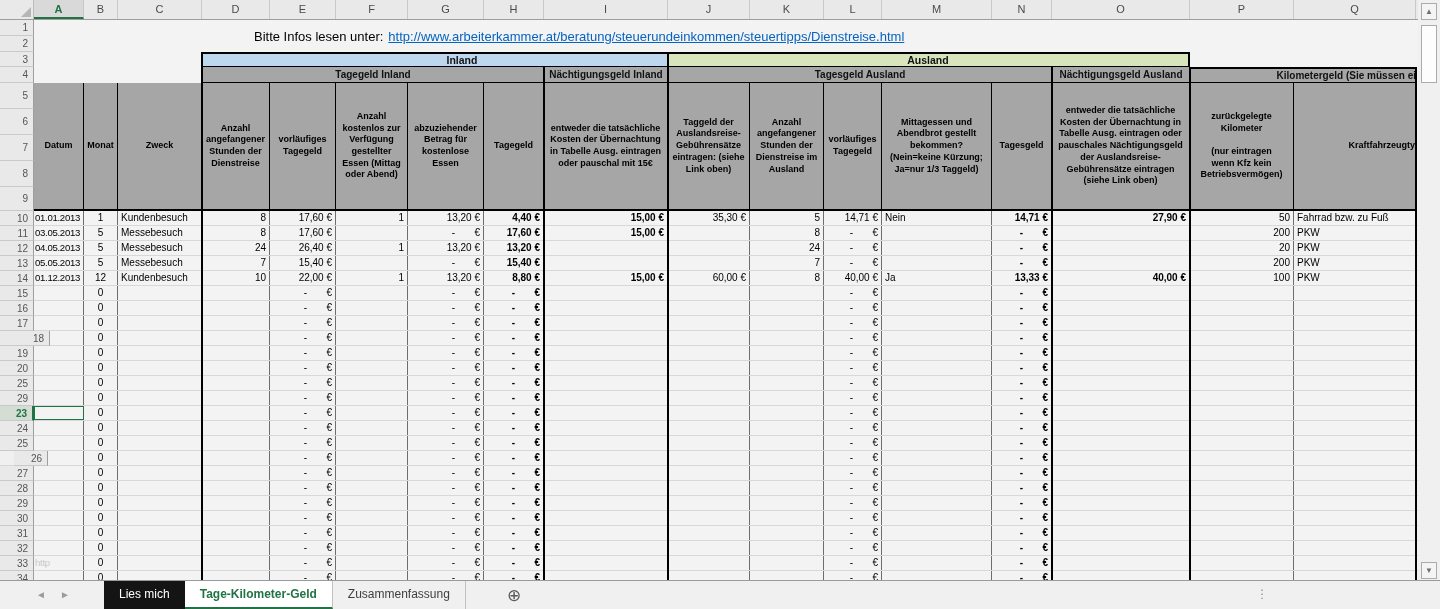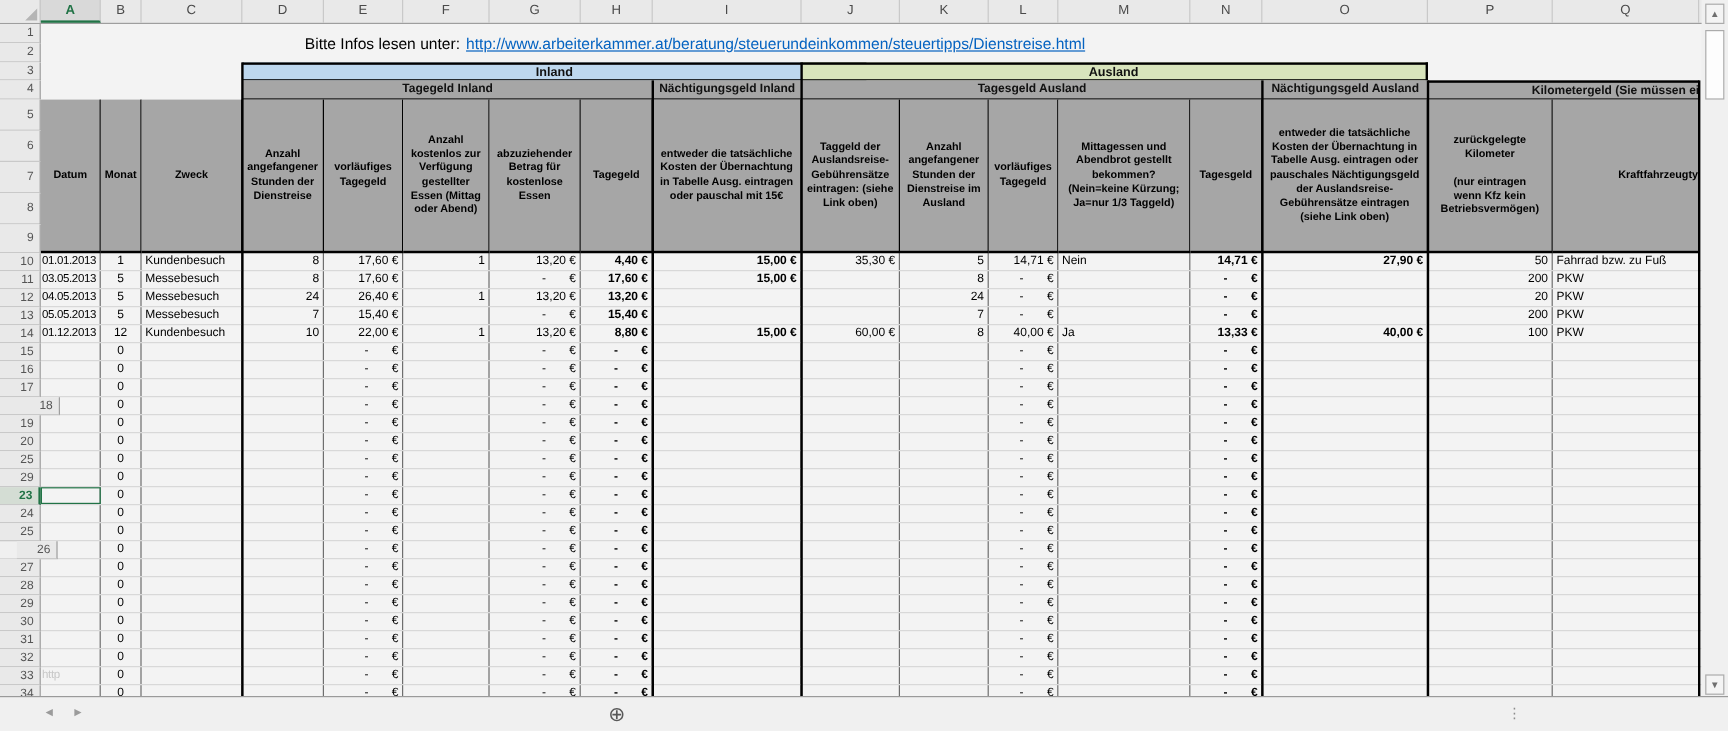--- a/index.html
+++ b/index.html
@@ -675,16 +675,21 @@
 
 <div class="vscroll">
   <div class="sbtn" style="top:2px">▲</div>
   <div class="vthumb"></div>
   <div class="sbtn" style="top:561px">▼</div>
 </div>
 
 <div class="tabbar">
   <span class="tabnav" style="left:36px">◄</span>
   <span class="tabnav" style="left:60px">►</span>
+  <div class="tabs">
+    <div class="tab dark">Lies mich</div>
+    <div class="tab active">Tage-Kilometer-Geld</div>
+    <div class="tab">Zusammenfassung</div>
+  </div>
   <div class="addsheet">⊕</div>
   <div class="grip">⋮</div>
 
 </div>
 
 </body></html>

